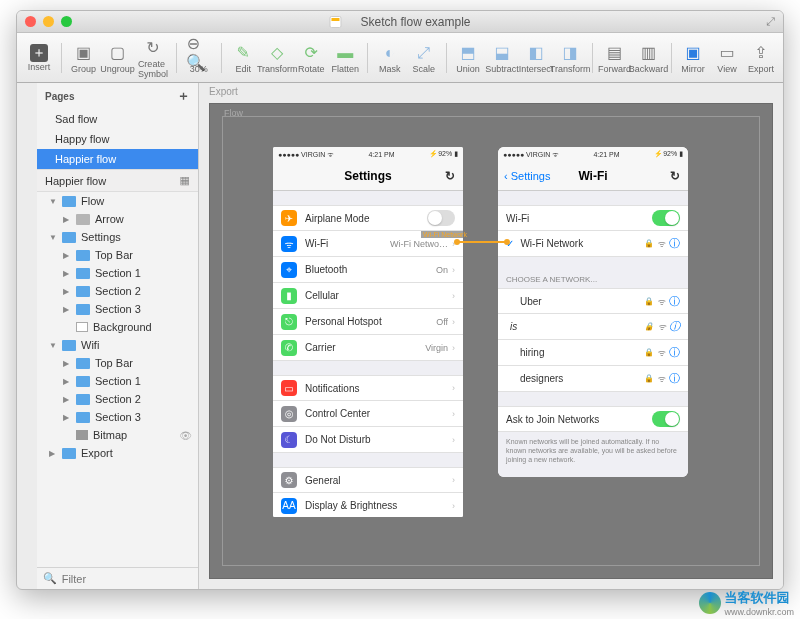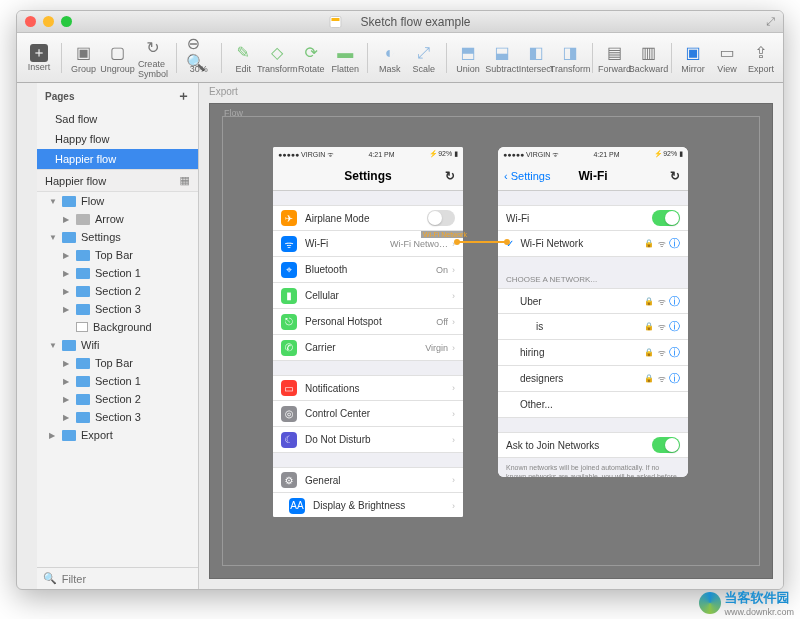--- a/index.html
+++ b/index.html
@@ -266,20 +266,26 @@
           <div class="layer l2">
             <span class="tri right"></span>
             <span class="folder"></span>
             <span>Section 2</span>
           </div>
           <div class="layer l2">
             <span class="tri right"></span>
             <span class="folder"></span>
             <span>Section 3</span>
           </div>
+          <div class="layer l2">
+            <span class="tri "></span>
+            <span class="img"></span>
+            <span>Bitmap</span>
+            <span class="eye">👁</span>
+          </div>
           <div class="layer l1">
             <span class="tri right"></span>
             <span class="folder"></span>
             <span>Export</span>
           </div>
         </div>
       <div class="sb-footer">
         <span style="color:#999">🔍</span>
         <input placeholder="Filter" style="">
         <span class="filter-badge">⬚</span>
@@ -363,21 +369,21 @@
                   </div>
                 </div>
               <div class="group" id="s-rows3">
                   <div class="row">
                     <span class="icon" style="background: rgb(142, 142, 147);">⚙</span>
                     <span>General</span>
                     <span class="val"></span>
                     <span class="chev">›</span>
                   </div>
                   <div class="row">
-                    <span class="icon" style="background: rgb(0, 122, 255); margin-left: 8px;">AA</span>
+                    <span class="icon" style="background: rgb(0, 122, 255);">AA</span>
                     <span>Display &amp; Brightness</span>
                     <span class="val"></span>
                     <span class="chev">›</span>
                   </div>
                 </div>
             </div>
           </div>
 
           <div class="artboard ab2">
 
@@ -407,41 +413,38 @@
               </div>
               <div class="group">
                 <div class="group-title">CHOOSE A NETWORK...</div>
                 <div id="wifi-nets">
                     <div class="row" style="padding-left: 22px;">
                       <span>Uber</span>
                       <span class="lock">🔒</span>
                       <span class="wifi-sig">ᯤ</span>
                       <span class="info">ⓘ</span>
                     </div>
-                    <div class="row" style="padding-left: 38px;">
+                    <div class="row" style="padding-left: 12px; font-style: italic;">
                       <span>is</span>
                       <span class="lock">🔒</span>
                       <span class="wifi-sig">ᯤ</span>
                       <span class="info">ⓘ</span>
                     </div>
                     <div class="row" style="padding-left: 22px;">
                       <span>hiring</span>
                       <span class="lock">🔒</span>
                       <span class="wifi-sig">ᯤ</span>
                       <span class="info">ⓘ</span>
                     </div>
                     <div class="row" style="padding-left: 22px;">
                       <span>designers</span>
                       <span class="lock">🔒</span>
                       <span class="wifi-sig">ᯤ</span>
                       <span class="info">ⓘ</span>
                     </div>
-                    <div class="row" style="padding-left: 22px;">
-                      <span>Other...</span>
-                    </div>
                   </div>
               </div>
               <div class="group">
                 <div class="row">
                   <span>Ask to Join Networks</span>
                   <span class="switch on"></span>
                 </div>
                 <div class="footnote">Known networks will be joined automatically. If no known networks are available, you will be asked before joining a new network.</div>
               </div>
             </div>

